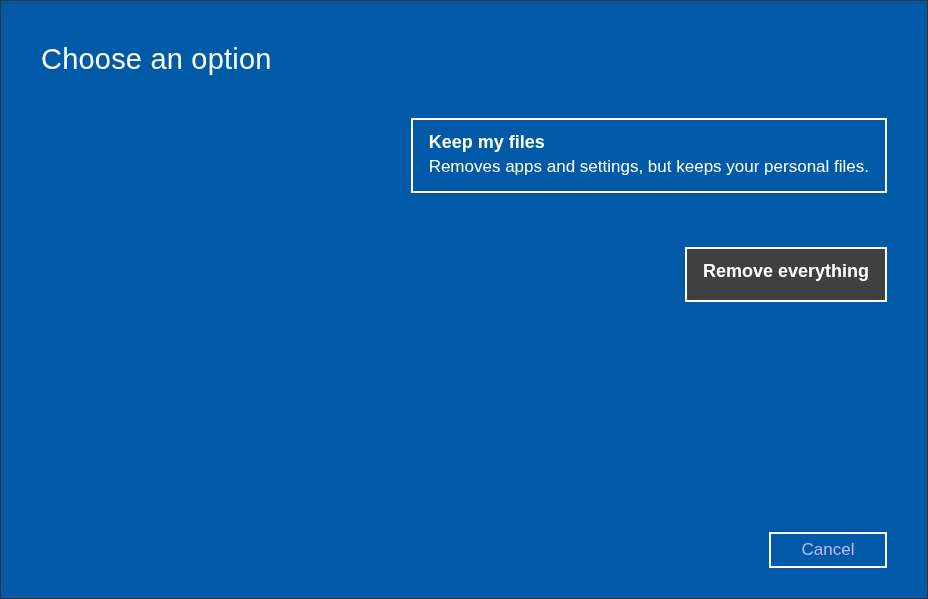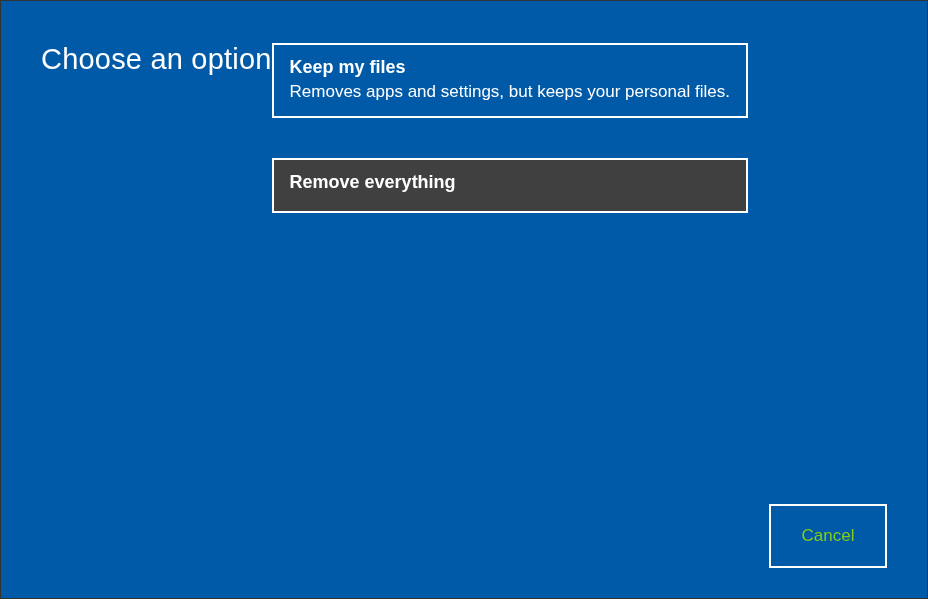--- a/index.html
+++ b/index.html
@@ -31,33 +31,34 @@
       padding: 0 6px;
       font-size: 12.5px;
       color: #000;
     }
     .content {
       flex: 1;
       background: #005aa8;
       color: #fff;
       padding: 42px 40px 30px 40px;
       display: flex;
-      flex-direction: row;
+      flex-direction: column;
       position: relative;
     }
     .heading {
       font-size: 29px;
       font-weight: 300;
       margin-bottom: 42px;
       letter-spacing: 0.2px;
     }
     .options {
       display: flex;
       flex-direction: column;
-      gap: 40px;
+      gap: 54px;
+      align-items: flex-end;
     }
     .option {
       border: 2px solid #fff;
       padding: 12px 16px 14px 16px;
       cursor: pointer;
     }
     .option.selected {
       background: #404040;
     }
     .option-title {
@@ -70,24 +71,24 @@
       font-weight: 400;
     }
     .footer {
       position: absolute;
       bottom: 30px;
       right: 40px;
     }
     .cancel-btn {
       border: 2px solid #fff;
       background: transparent;
-      color: #84cc16;
+      color: #c4b5fd;
       font-size: 17px;
       font-weight: 400;
-      padding: 20px 0;
+      padding: 6px 0;
       width: 118px;
       text-align: center;
       cursor: pointer;
       font-family: inherit;
     }
   </style>
 </head>
 <body>
 
 <div class="window">

